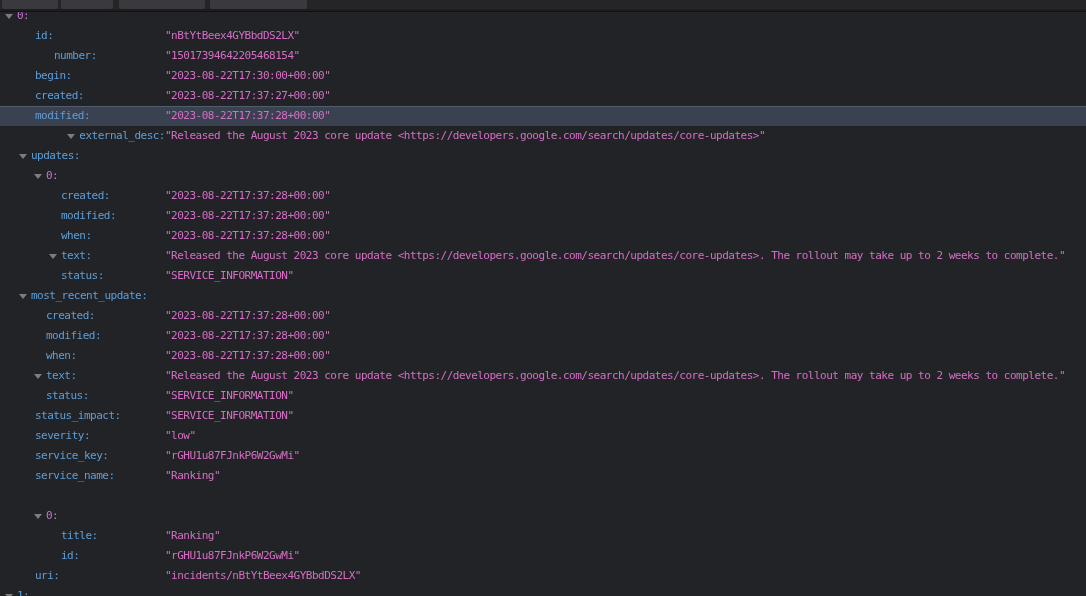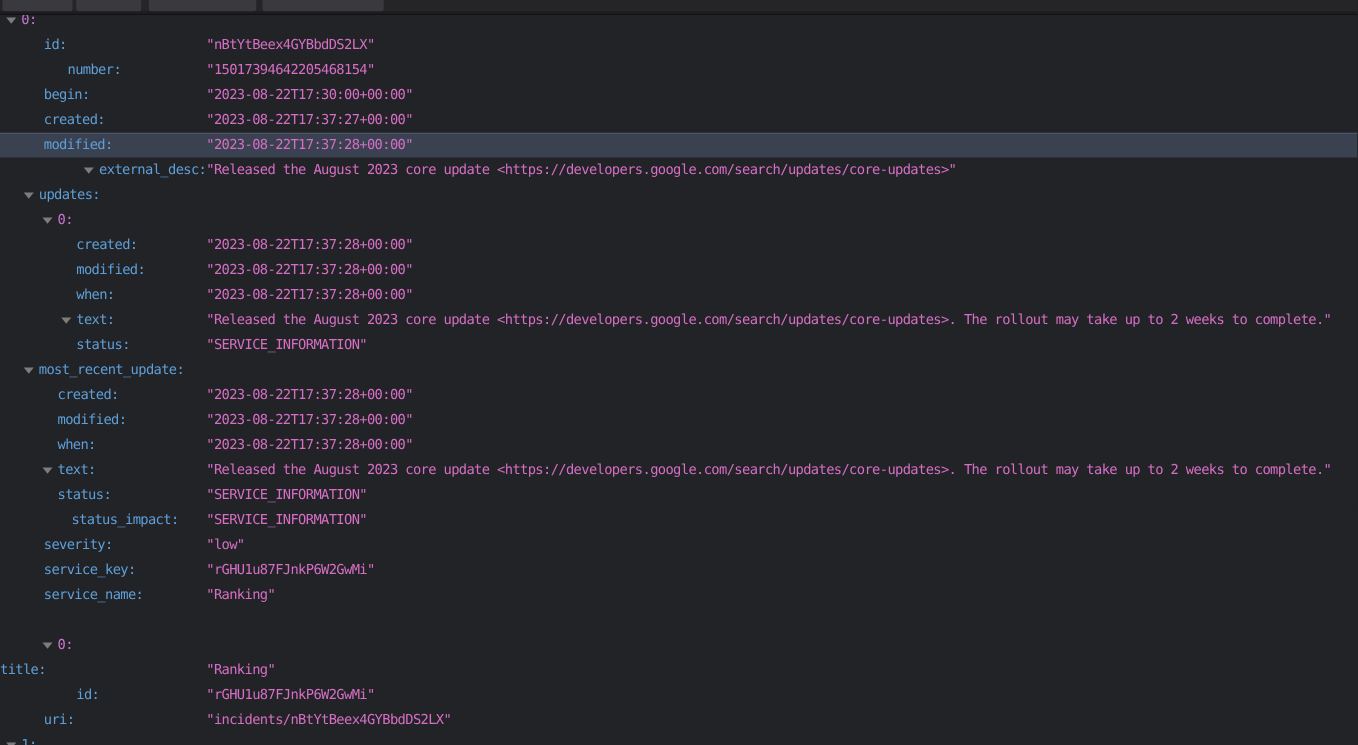--- a/index.html
+++ b/index.html
@@ -89,24 +89,24 @@
       <div class="row"><span class="keycell" style="padding-left: 61px;"><span class="k-str">modified:</span></span><span class="valcell">"2023-08-22T17:37:28+00:00"</span></div>
       <div class="row"><span class="keycell" style="padding-left: 61px;"><span class="k-str">when:</span></span><span class="valcell">"2023-08-22T17:37:28+00:00"</span></div>
       <div class="row"><span class="keycell" style="padding-left: 49px;"><span class="tri"></span><span class="k-str">text:</span></span><span class="valcell">"Released the August 2023 core update &lt;https://developers.google.com/search/updates/core-updates&gt;. The rollout may take up to 2 weeks to complete."</span></div>
       <div class="row"><span class="keycell" style="padding-left: 61px;"><span class="k-str">status:</span></span><span class="valcell">"SERVICE_INFORMATION"</span></div>
       <div class="row"><span class="keycell" style="padding-left: 19px;"><span class="tri"></span><span class="k-str">most_recent_update:</span></span></div>
       <div class="row"><span class="keycell" style="padding-left: 46px;"><span class="k-str">created:</span></span><span class="valcell">"2023-08-22T17:37:28+00:00"</span></div>
       <div class="row"><span class="keycell" style="padding-left: 46px;"><span class="k-str">modified:</span></span><span class="valcell">"2023-08-22T17:37:28+00:00"</span></div>
       <div class="row"><span class="keycell" style="padding-left: 46px;"><span class="k-str">when:</span></span><span class="valcell">"2023-08-22T17:37:28+00:00"</span></div>
       <div class="row"><span class="keycell" style="padding-left: 34px;"><span class="tri"></span><span class="k-str">text:</span></span><span class="valcell">"Released the August 2023 core update &lt;https://developers.google.com/search/updates/core-updates&gt;. The rollout may take up to 2 weeks to complete."</span></div>
       <div class="row"><span class="keycell" style="padding-left: 46px;"><span class="k-str">status:</span></span><span class="valcell">"SERVICE_INFORMATION"</span></div>
-      <div class="row"><span class="keycell" style="padding-left: 35px; justify-content: center;"><span class="k-str">status_impact:</span></span><span class="valcell">"SERVICE_INFORMATION"</span></div>
+      <div class="row"><span class="keycell" style="padding-left: 35px;"><span class="k-str">status_impact:</span></span><span class="valcell">"SERVICE_INFORMATION"</span></div>
       <div class="row"><span class="keycell" style="padding-left: 35px;"><span class="k-str">severity:</span></span><span class="valcell">"low"</span></div>
       <div class="row"><span class="keycell" style="padding-left: 35px; align-items: flex-end;"><span class="k-str">service_key:</span></span><span class="valcell">"rGHU1u87FJnkP6W2GwMi"</span></div>
       <div class="row"><span class="keycell" style="padding-left: 35px;"><span class="k-str">service_name:</span></span><span class="valcell">"Ranking"</span></div>
       <div class="row"><span class="keycell" style="padding-left: 19px; margin-top: 40px;"><span class="tri"></span><span class="k-str">affected_products:</span></span></div>
       <div class="row"><span class="keycell" style="padding-left: 34px;"><span class="tri"></span><span class="k-num">0:</span></span></div>
-      <div class="row"><span class="keycell" style=""><span class="k-str">title:</span></span><span class="valcell">"Ranking"</span></div>
+      <div class="row"><span class="keycell" style="padding-left: 61px;"><span class="k-str">title:</span></span><span class="valcell">"Ranking"</span></div>
       <div class="row"><span class="keycell" style="padding-left: 61px;"><span class="k-str">id:</span></span><span class="valcell">"rGHU1u87FJnkP6W2GwMi"</span></div>
       <div class="row"><span class="keycell" style="padding-left: 35px;"><span class="k-str">uri:</span></span><span class="valcell">"incidents/nBtYtBeex4GYBbdDS2LX"</span></div>
       <div class="row"><span class="keycell" style="padding-left: 5px;"><span class="tri"></span><span class="k-str">1:</span></span></div>
     </div>
 </div>
 
 </body></html>

